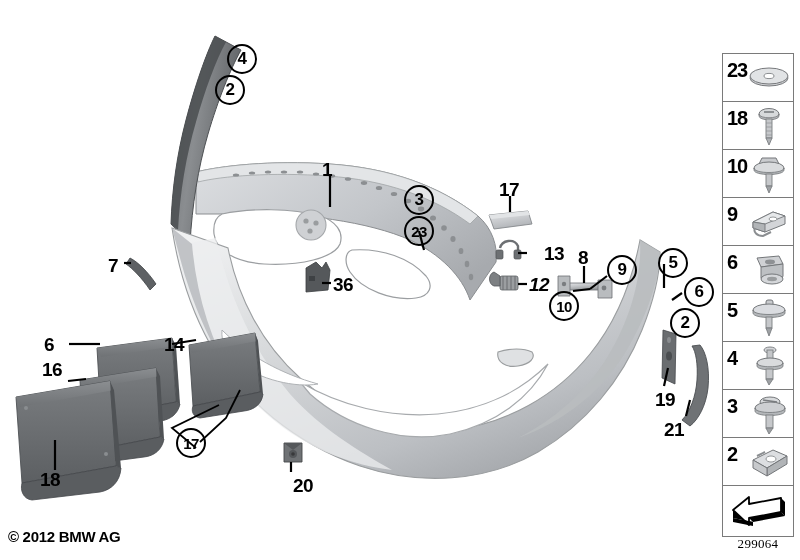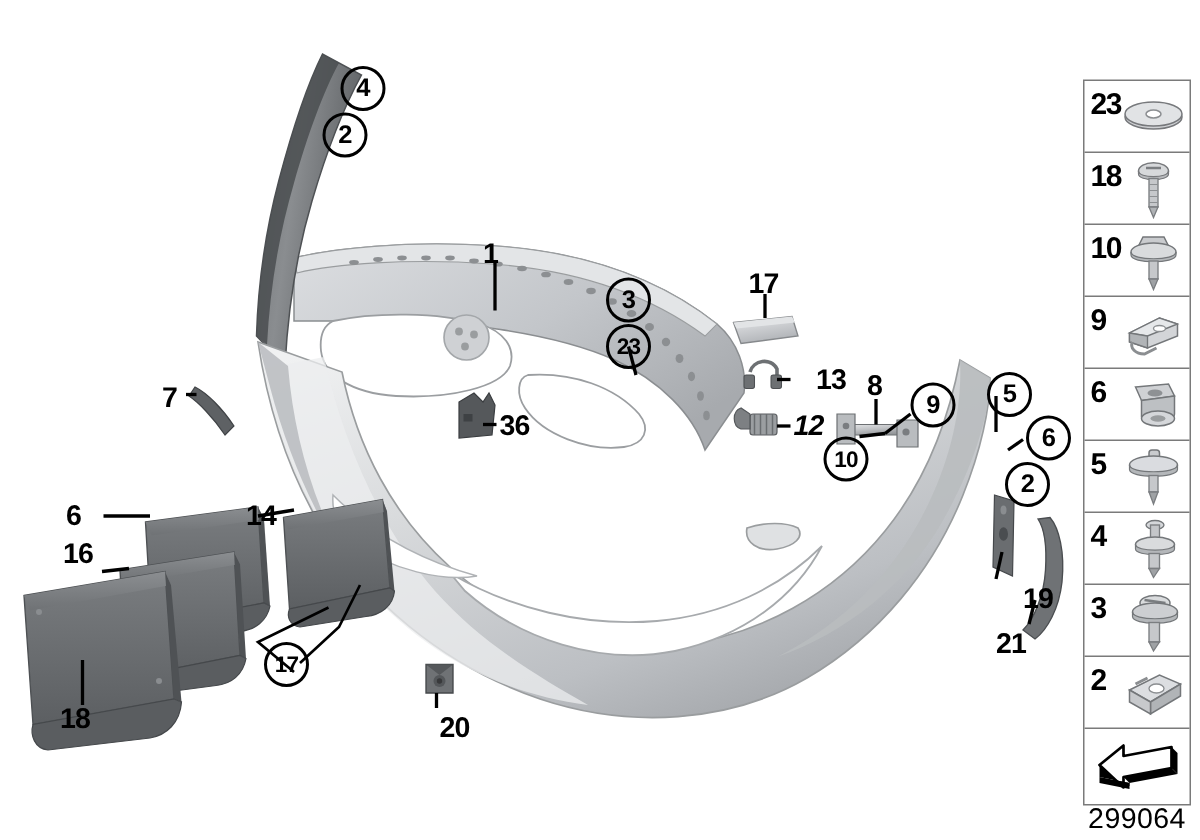--- a/index.html
+++ b/index.html
@@ -93,23 +93,23 @@
     position: absolute;
     right: 2px; top: 0;
     width: 48px; height: 48px;
   }
   #arrowcell { height: 50px; }
   #diagnum {
     position: absolute;
     left: 722px; top: 536px;
     width: 72px;
     text-align: center;
-    font-size: 19px;
+    font-size: 13px;
     letter-spacing: 0.3px;
-    font-family: Liberation Sans, sans-serif;
+    font-family: Liberation Serif, serif;
   }
 </style>
 </head>
 <body>
 
 <div id="stage">
 
   <svg class="layer" viewBox="0 0 800 560">
     <defs>
       <linearGradient id="gLight" x1="0" y1="0" x2="0.4" y2="1">
@@ -343,39 +343,40 @@
     </g>
   </svg>
 
   <div class="lbl" style="left:322px; top:160px;">1</div>
   <div class="lbl" style="left:108px; top:256px;">7</div>
   <div class="lbl" style="left:333px; top:275px;">36</div>
   <div class="lbl" style="left:499px; top:180px;">17</div>
   <div class="lbl" style="left:504px; top:244px;margin-left:40px;">13</div>
   <div class="lbl" style="left:529px; top:275px;font-style:italic;">12</div>
   <div class="lbl" style="left:578px; top:248px;">8</div>
-  <div class="lbl" style="left:655px; top:390px;margin-left:27px;">19</div>
+  <div class="lbl" style="left:655px; top:390px;">19</div>
   <div class="lbl" style="left:664px; top:420px;">21</div>
   <div class="lbl" style="left:44px; top:335px;">6</div>
   <div class="lbl" style="left:146px; top:335px;margin-left:18px;">14</div>
   <div class="lbl" style="left:42px; top:360px;">16</div>
   <div class="lbl" style="left:40px; top:470px;">18</div>
   <div class="lbl" style="left:282px; top:476px;margin-left:11px;">20</div>
 
   <div class="circ" style="left:227px; top:44px;">4</div>
   <div class="circ" style="left:215px; top:75px;">2</div>
   <div class="circ" style="left:404px; top:185px;">3</div>
   <div class="circ sm" style="left:404px; top:216px;">23</div>
   <div class="circ" style="left:607px; top:255px;">9</div>
   <div class="circ sm" style="left:549px; top:291px;">10</div>
   <div class="circ" style="left:658px; top:248px;">5</div>
   <div class="circ" style="left:684px; top:277px;">6</div>
   <div class="circ" style="left:670px; top:308px;">2</div>
   <div class="circ sm" style="left:176px; top:428px;">17</div>
 
+  <div id="copyright">© 2012 BMW AG</div>
 
   <div id="sidebar">
 
     <div class="scell">
       <span class="num">23</span>
       <svg class="art" viewBox="0 0 48 48">
         <ellipse cx="26" cy="24" rx="19" ry="8" fill="#cfd1d4" stroke="#77797c" stroke-width="1"></ellipse>
         <ellipse cx="26" cy="22" rx="19" ry="8" fill="#e1e3e5" stroke="#77797c" stroke-width="1"></ellipse>
         <ellipse cx="26" cy="22" rx="5" ry="2.6" fill="#fff" stroke="#8b8e91" stroke-width="1"></ellipse>
       </svg>

